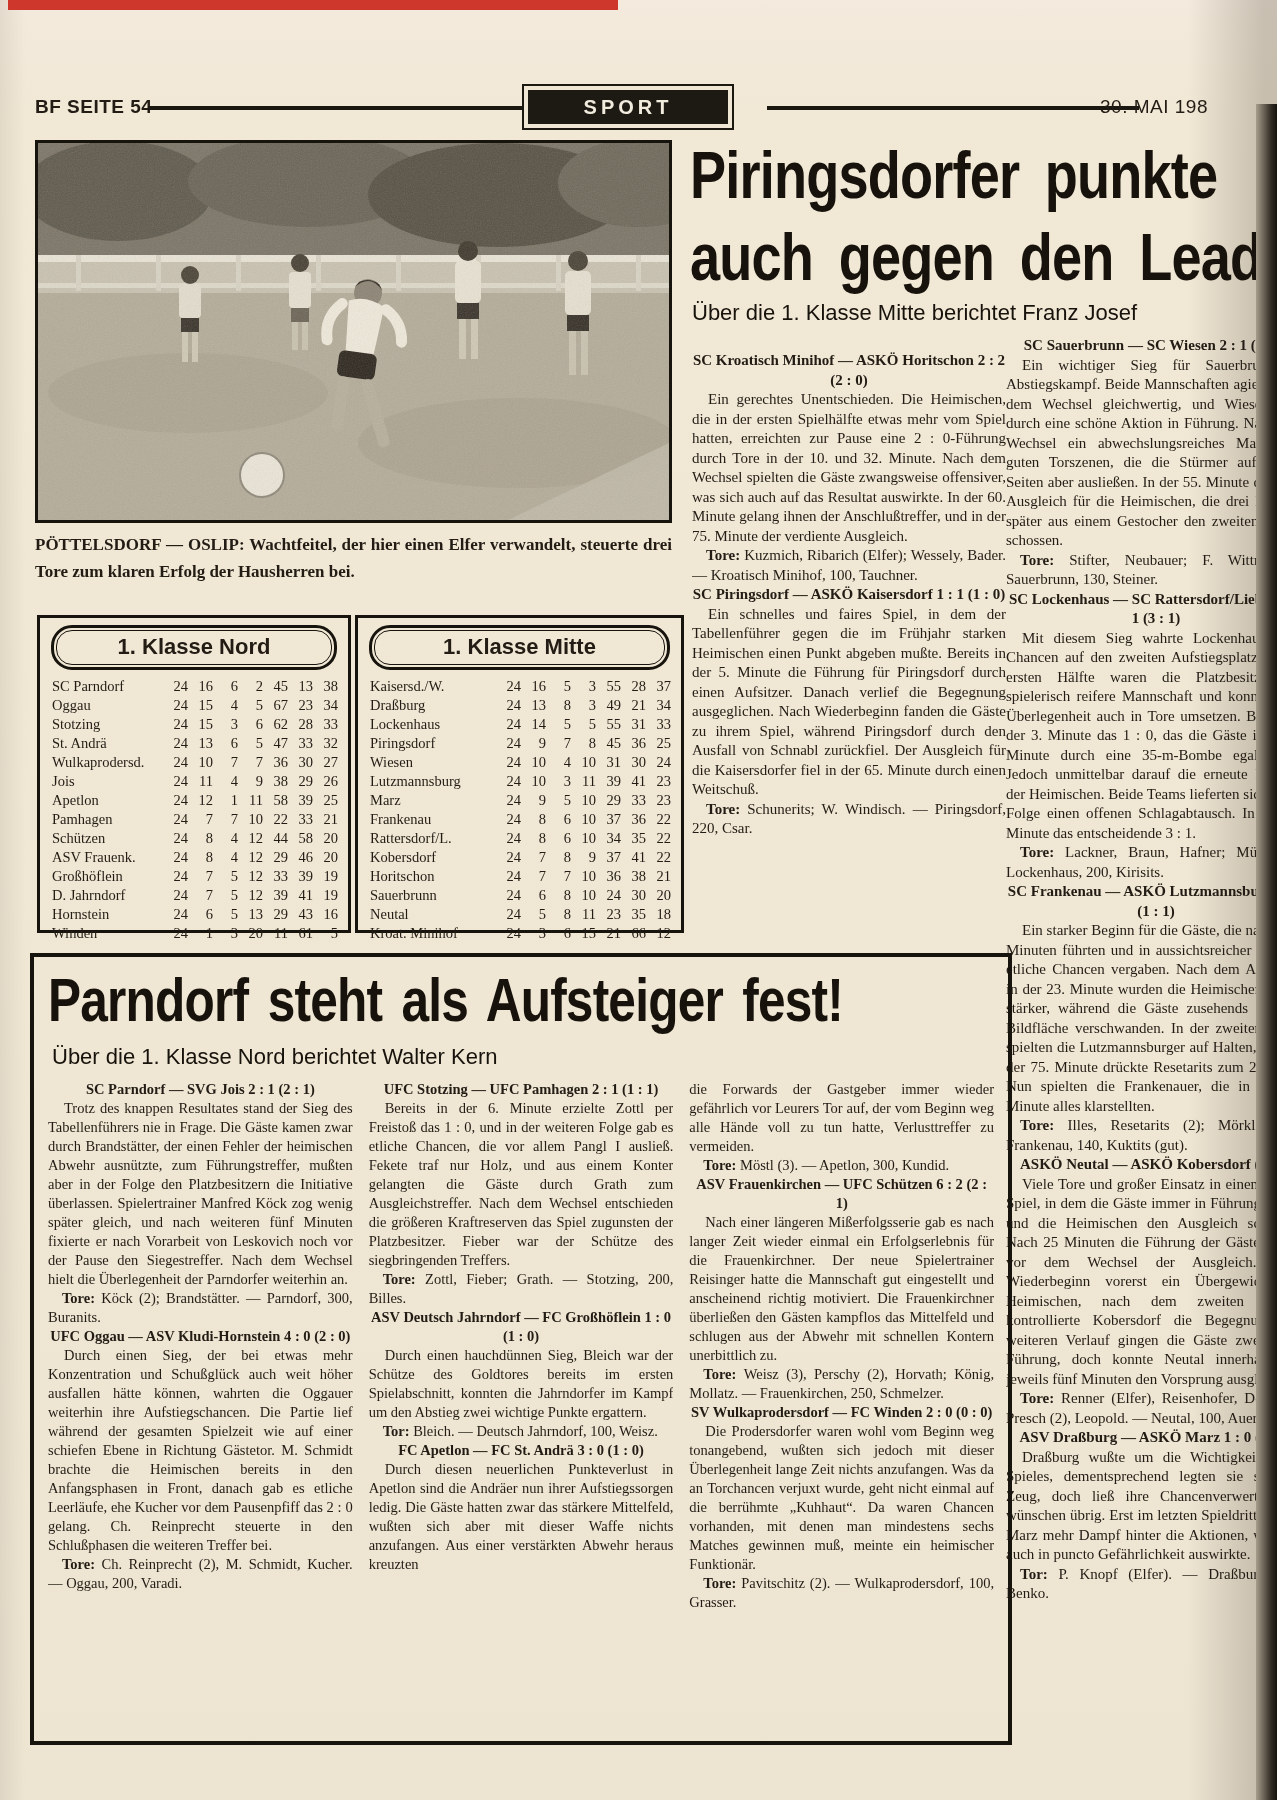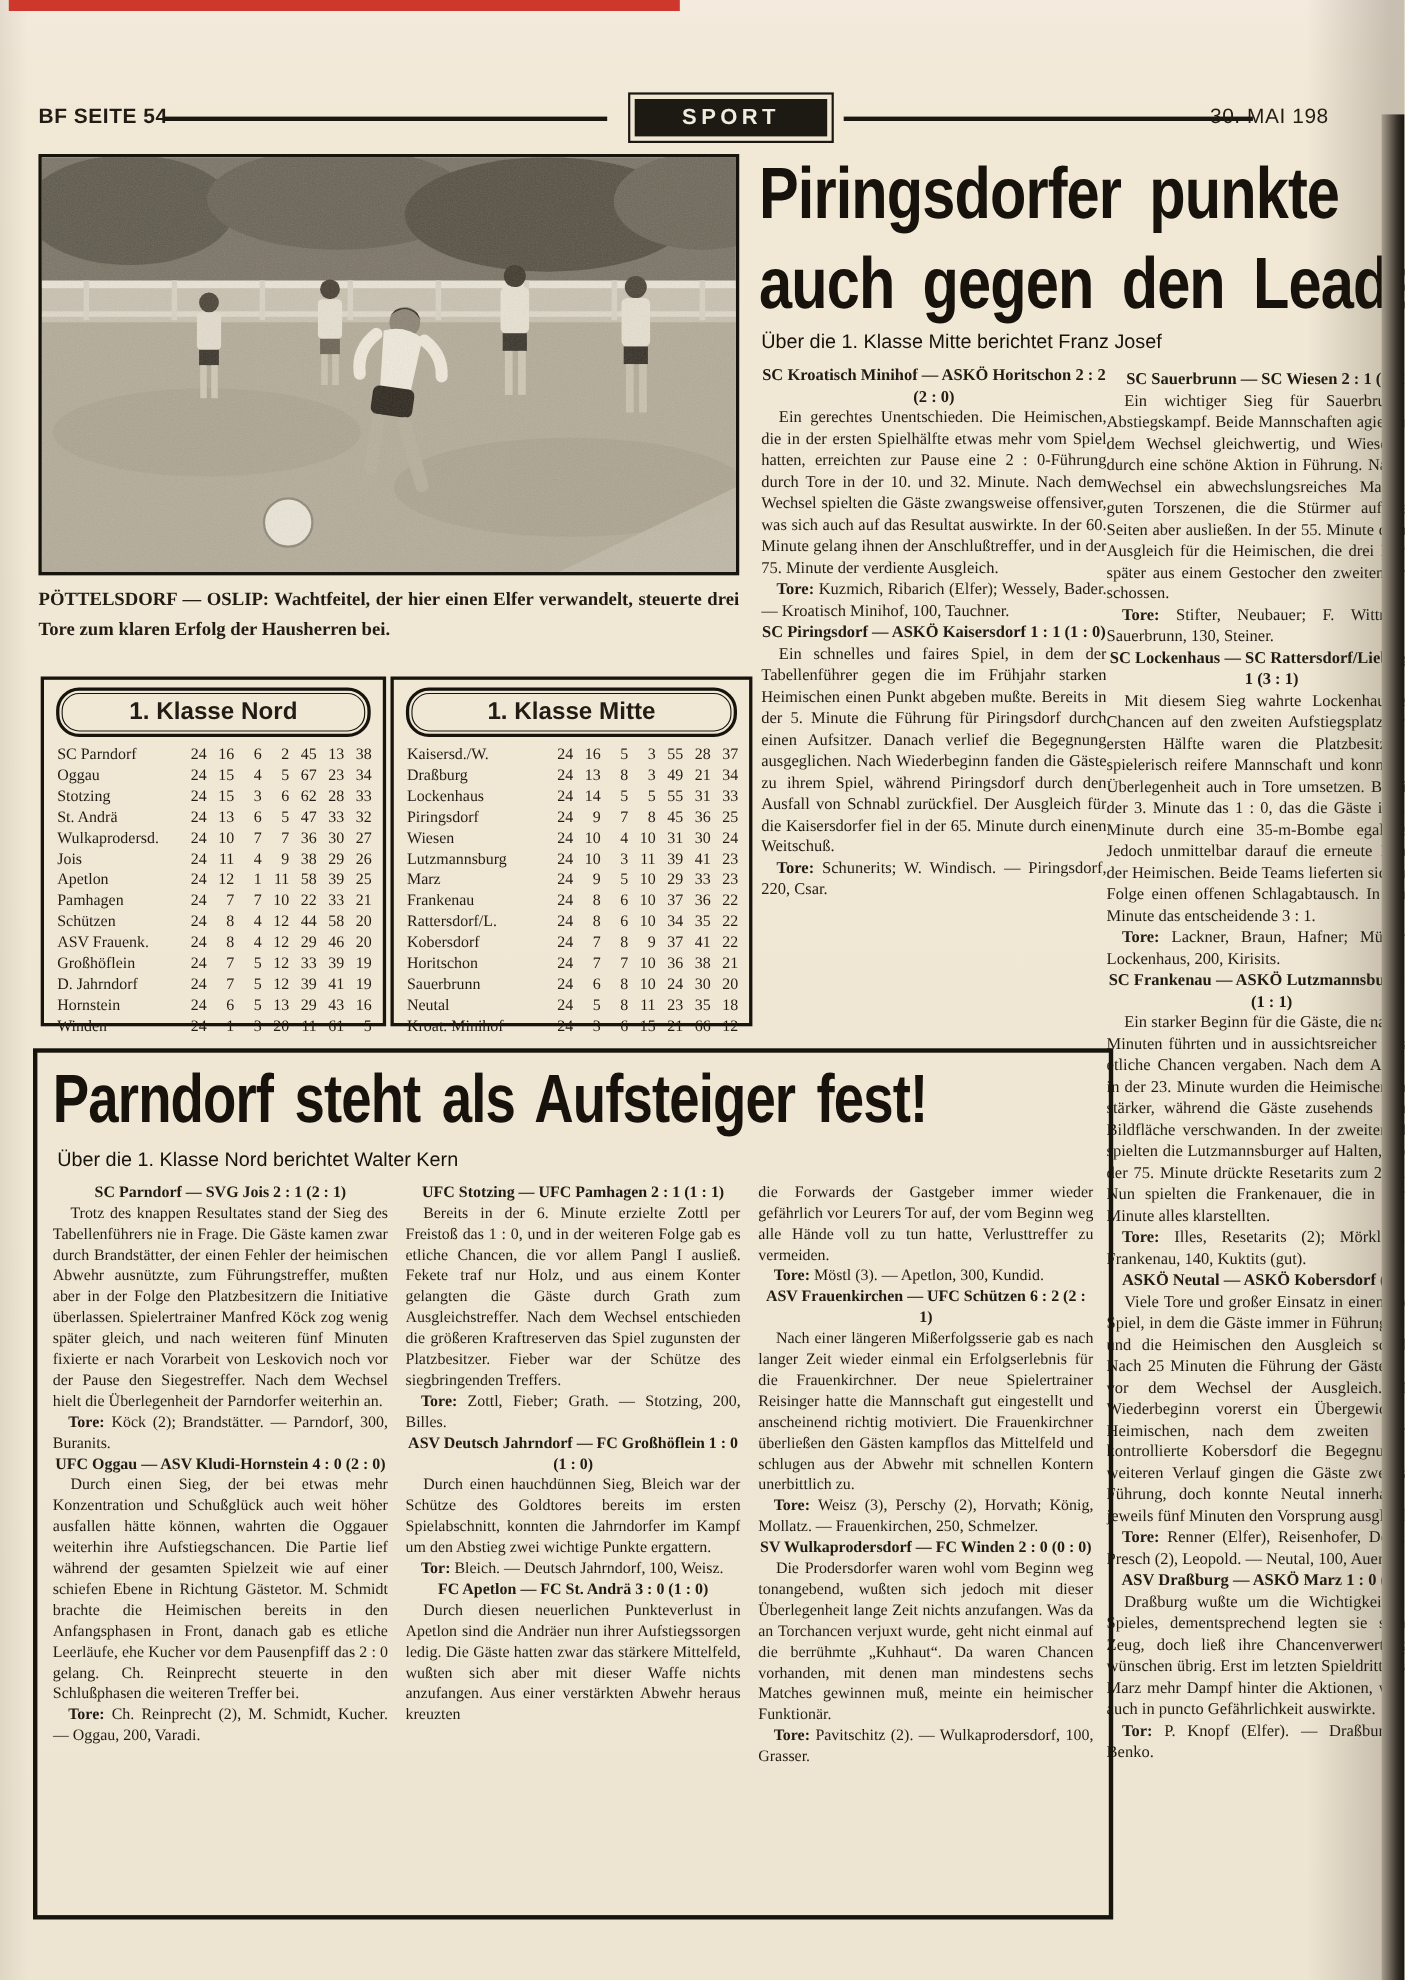--- a/index.html
+++ b/index.html
@@ -15,21 +15,21 @@
   .red-strip{left:8px;top:0;width:610px;height:10px;background:#cd372c;}
   .scan-edge{left:1256px;top:104px;width:21px;height:1696px;
         background:linear-gradient(to right,#a89e8d 0,#6e665a 35%,#332e26 70%,#16130e 100%);z-index:50;}
 
   
   .hdr-left{left:35px;top:96px;font-family:Liberation Sans, sans-serif;font-weight:bold;font-size:19px;letter-spacing:.5px;}
   .hdr-date{left:1100px;top:96px;font-family:"Liberation Sans",sans-serif;font-size:19px;letter-spacing:.5px;white-space:nowrap;}
   .rule{top:106px;height:4px;background:#1b1711;}
   .rule-l{left:148px;width:404px;}
   .rule-r{left:767px;width:372px;}
-  .sport-box{left:571px;top:84px;width:187px;height:46px;border:2px solid #1b1711;background:#efe6d4;
+  .sport-box{left:522px;top:84px;width:212px;height:46px;border:2px solid #1b1711;background:#efe6d4;
         padding:4px;box-sizing:border-box;text-align:right;}
   .sport-inner{width:100%;height:100%;background:#1d1a14;color:#f2ecdf;display:flex;align-items:center;justify-content:center;
         font-family:"Liberation Sans",sans-serif;font-weight:bold;font-size:20px;letter-spacing:4px;}
 
   
   .photo{left:35px;top:140px;width:637px;height:383px;border:3px solid #17140e;box-sizing:border-box;background:#c7c0b0;}
   .photo svg{display:block;width:100%;height:100%;}
   .caption{left:35px;top:531px;width:637px;font-weight:bold;font-size:17px;line-height:27px;text-align:justify;}
 
   
@@ -41,24 +41,24 @@
         font-family:"Liberation Sans",sans-serif;font-weight:bold;font-size:22px;padding:3px 0 4px;}
   .tbl-rows{padding:3px 10px 0 12px;font-size:14.5px;line-height:19px;}
   .t-row{display:flex;white-space:nowrap;}
   .t-name{flex:1;overflow:hidden;}
   .t-num{width:25px;text-align:right;}
 
   
   .headline-top{left:690px;top:134px;width:700px;font-family:"Liberation Sans",sans-serif;font-weight:bold;
         font-size:66px;line-height:82px;letter-spacing:-1px;word-spacing:14px;color:#17130c;white-space:nowrap;}
   .headline-top span{display:inline-block;transform:scaleX(.82);transform-origin:left;}
-  .subtitle{font-family:"Liberation Sans",sans-serif;font-size:18px;color:#17130c;white-space:nowrap;}
+  .subtitle{font-family:"Liberation Sans",sans-serif;font-size:22px;color:#17130c;white-space:nowrap;}
   .subtitle-top{left:692px;top:300px;}
   .col{font-size:15px;line-height:19.5px;text-align:justify;overflow:hidden;hyphens:auto;}
-  .colA{left:692px;top:332px;width:314px;height:614px;}
+  .colA{left:692px;top:351px;width:314px;height:614px;}
   .rail{left:1006px;top:336px;width:300px;height:1458px;}
   .match-title{text-align:center;font-weight:bold;margin:7px 0 3px;text-indent:0;}
   .match-title:first-child{margin-top:0;}
   .col p{margin:0;}
   .match-para{text-indent:16px;}
   .match-cont{text-indent:0;}
   .match-result{text-indent:14px;margin-top:2px;}
 
   
   .bottom-box{left:30px;top:953px;width:982px;height:792px;border:4px solid #17140e;box-sizing:border-box;

